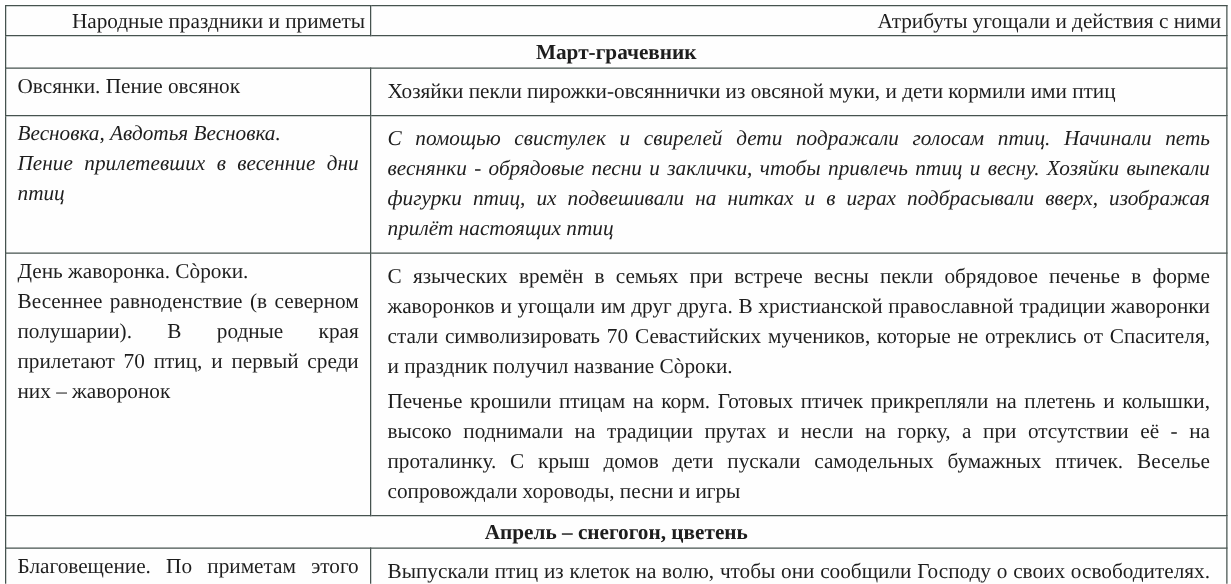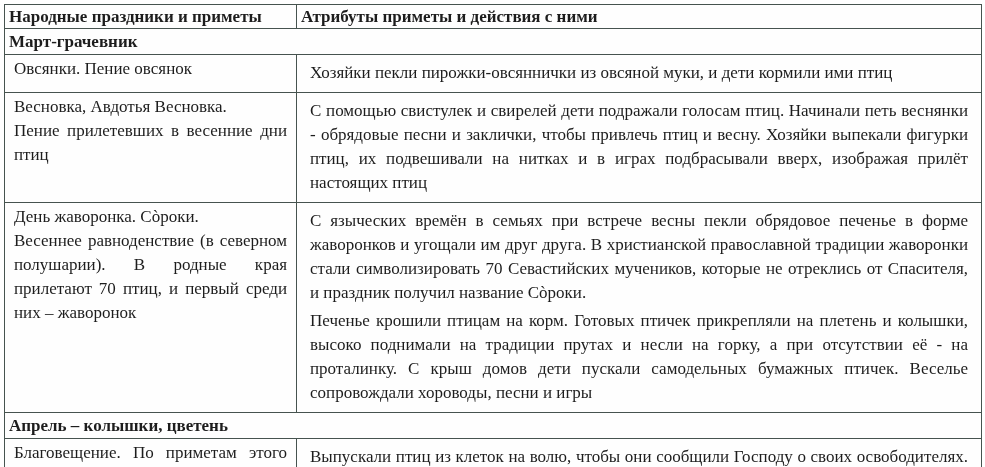--- a/index.html
+++ b/index.html
@@ -26,60 +26,61 @@
     vertical-align: top;
     box-sizing: border-box;
     font-size: 17px;
     line-height: 24px;
     padding: 2px 9px 3px 9px;
     background: #fefefe;
   }
   .col-left  { width: 292px; }
   .col-right { width: 685px; }
   .folk-table th {
-    font-weight: bold;
-    text-align: left;
+    font-weight: normal;
+    text-align: right;
     padding: 1px 4px;
     line-height: 21px;
     height: 24px;
     vertical-align: middle;
   }
   td.section-row {
     font-weight: bold;
+    text-align: center;
     vertical-align: middle;
     padding: 2px 4px;
     line-height: 21px;
     height: 26px;
   }
   td.cell-left {
     text-align: justify;
   }
   td.cell-right {
     text-align: justify;
   }
   .cell-line { margin: 0; }
   .cell-para { margin: 4px; }
   tr.row-1 td { height: 30px; }
-  tr.row-2 td { height: 93px; }
+  tr.row-2 td { height: 93px; font-style: italic; }
   tr.row-3 td { height: 190px; }
   tr.row-4 td { height: 70px; }
 </style>
 </head>
 <body>
 
 <div class="page">
   <table class="folk-table">
     <colgroup>
       <col class="col-left">
       <col class="col-right">
     </colgroup>
     <tbody>
       <tr class="header-row">
         <th>Народные праздники и приметы</th>
-        <th>Атрибуты приметы и действия с ними</th>
+        <th>Атрибуты угощали и действия с ними</th>
       </tr>
 
       <tr>
         <td class="section-row" colspan="2">Март-грачевник</td>
       </tr>
 
       <tr class="row-1">
         <td class="cell-left">
           <div class="cell-line">Овсянки. Пение овсянок</div>
         </td>
@@ -103,21 +104,21 @@
           <div class="cell-line">День жаворонка. Сòроки.</div>
           <div class="cell-line">Весеннее равноденствие (в северном полушарии). В родные края прилетают 70 птиц, и первый среди них – жаворонок</div>
         </td>
         <td class="cell-right">
           <p class="cell-para">С языческих времён в семьях при встрече весны пекли обрядовое печенье в форме жаворонков и угощали им друг друга. В христианской православной традиции жаворонки стали символизировать 70 Севастийских мучеников, которые не отреклись от Спасителя, и праздник получил название Сòроки.</p>
           <p class="cell-para">Печенье крошили птицам на корм. Готовых птичек прикрепляли на плетень и колышки, высоко поднимали на традиции прутах и несли на горку, а при отсутствии её - на проталинку. С крыш домов дети пускали самодельных бумажных птичек. Веселье сопровождали хороводы, песни и игры</p>
         </td>
       </tr>
 
       <tr>
-        <td class="section-row" colspan="2">Апрель – колышки, цветень</td>
+        <td class="section-row" colspan="2">Апрель – снегогон, цветень</td>
       </tr>
 
       <tr class="row-4">
         <td class="cell-left">
           <div class="cell-line">Благовещение. По приметам этого дня определяли погоду летом и будущий урожай</div>
         </td>
         <td class="cell-right">
           <p class="cell-para">Выпускали птиц из клеток на волю, чтобы они сообщили Господу о своих освободителях. Все радовались приходу весны, тёплым лучам солнца, первой зелени. Пели песни, водили хороводы, ходили по селу с песнями под гармошку</p>
         </td>
       </tr>

